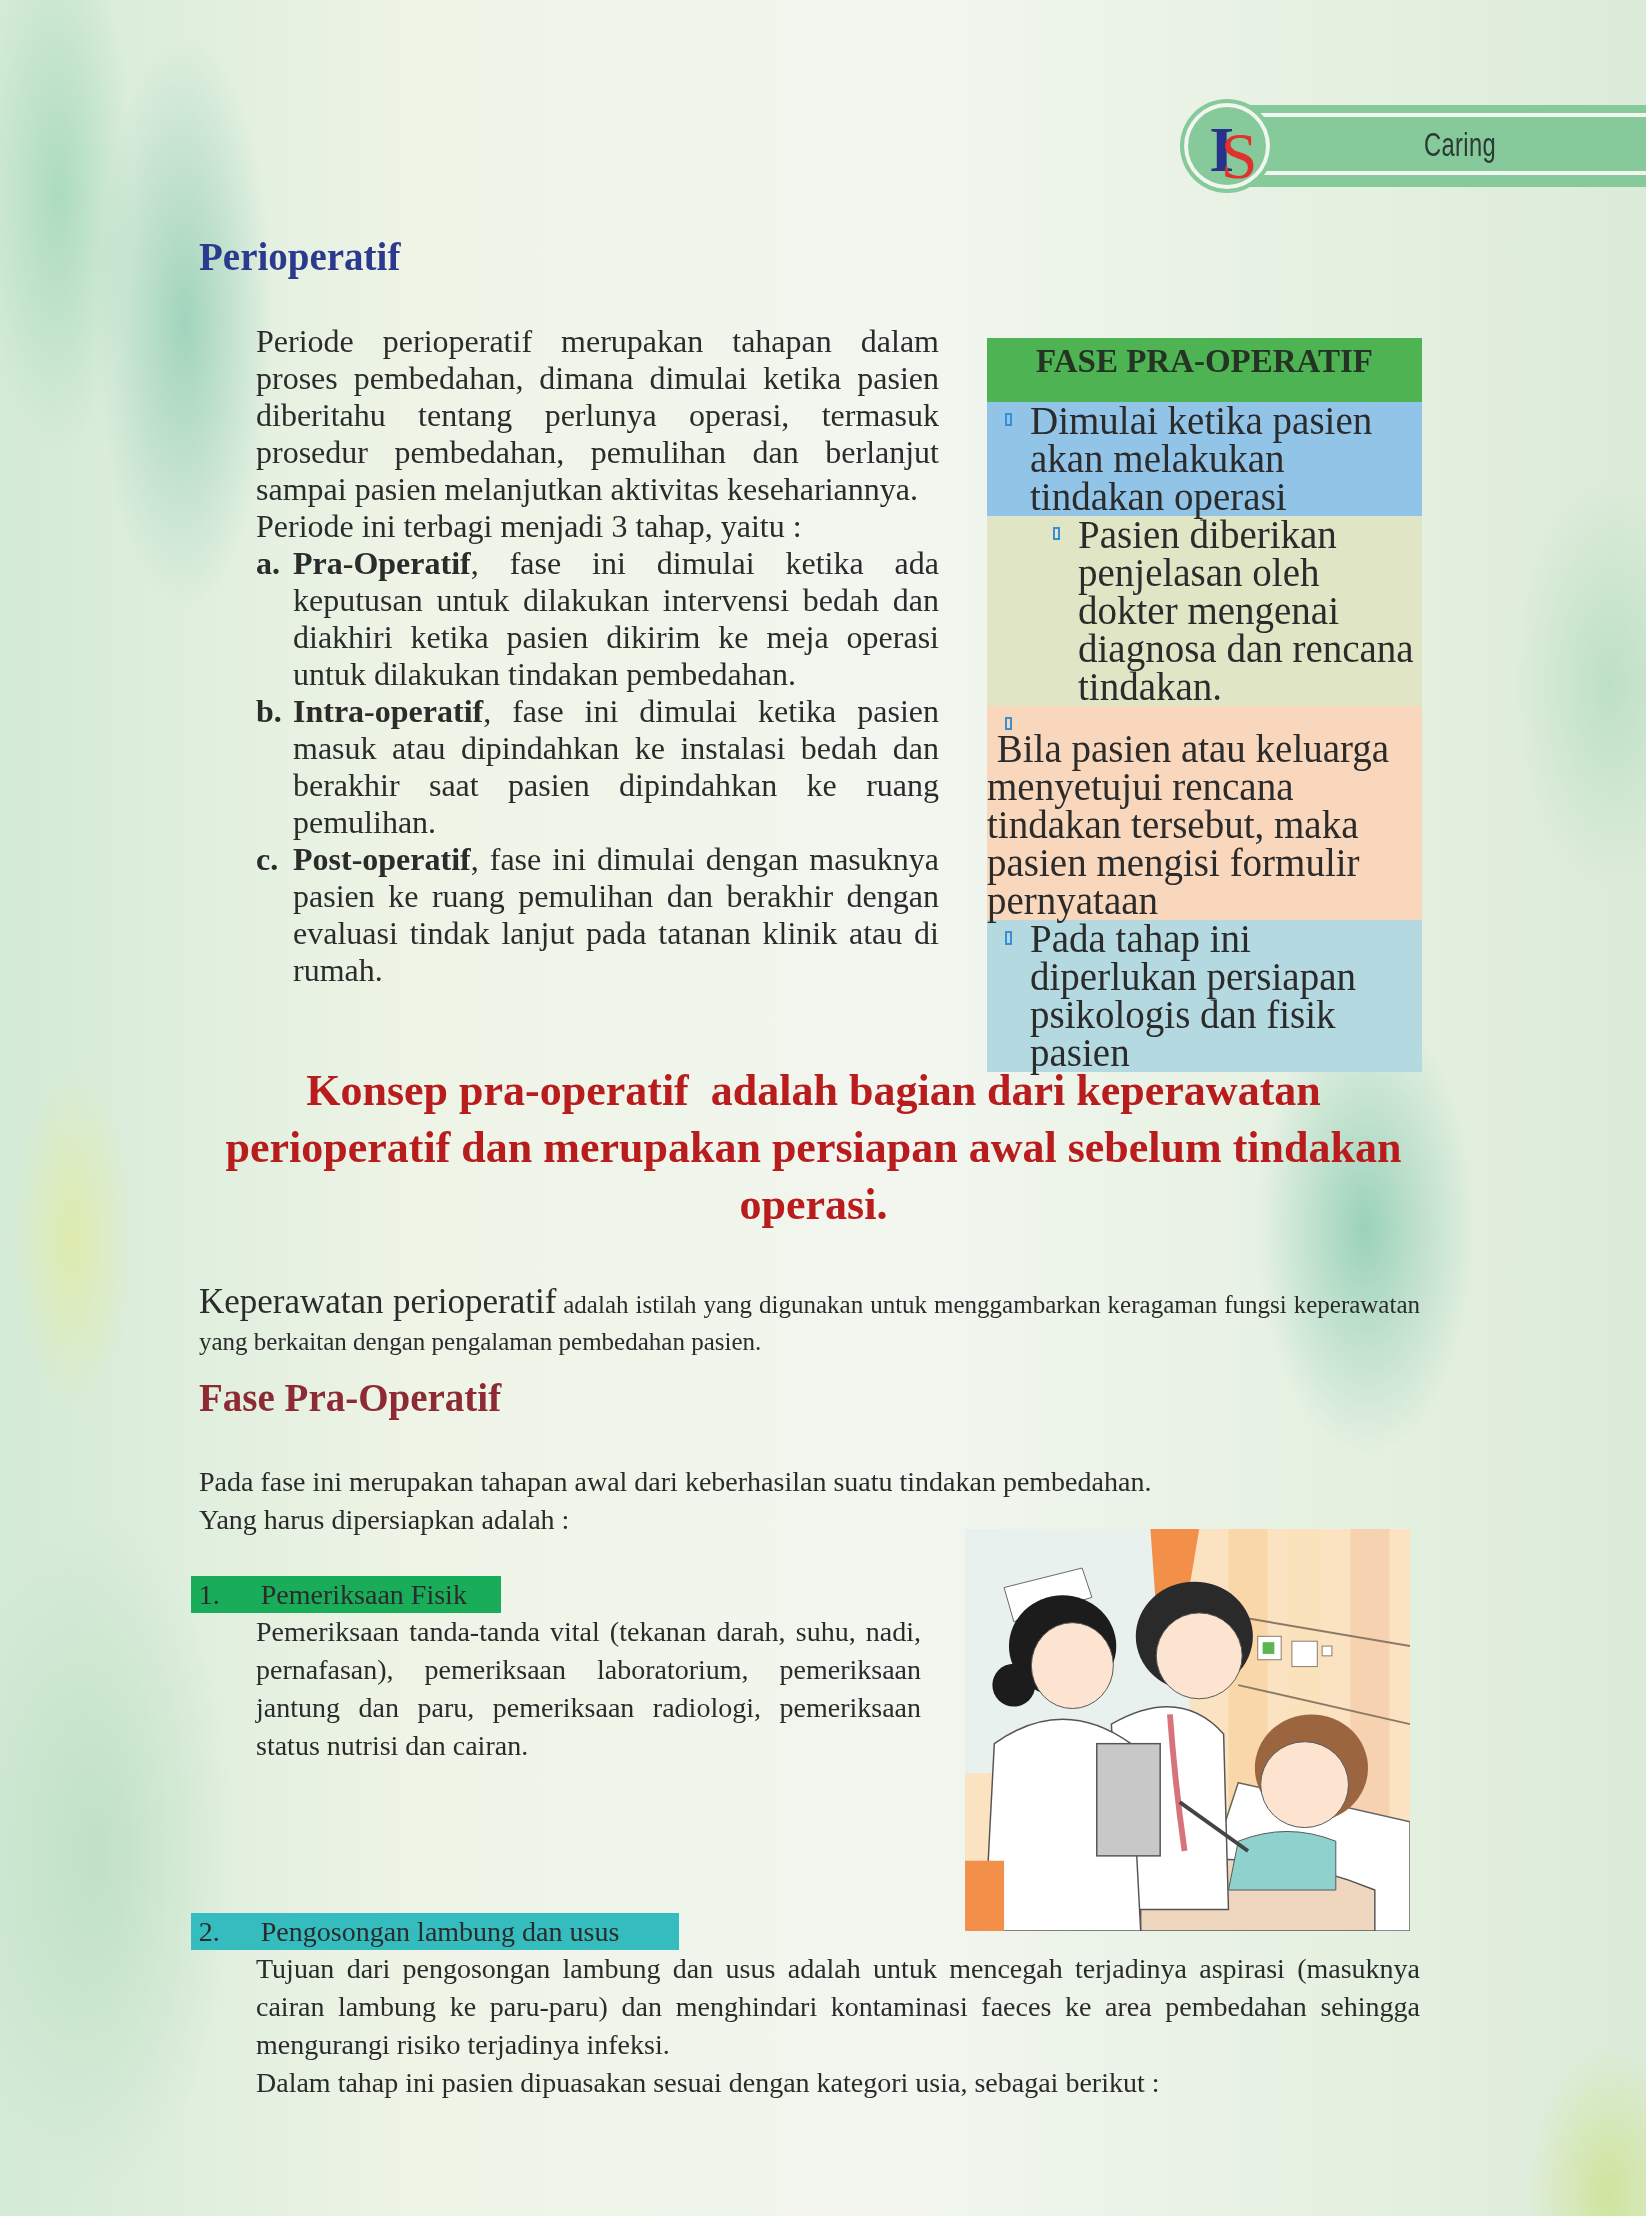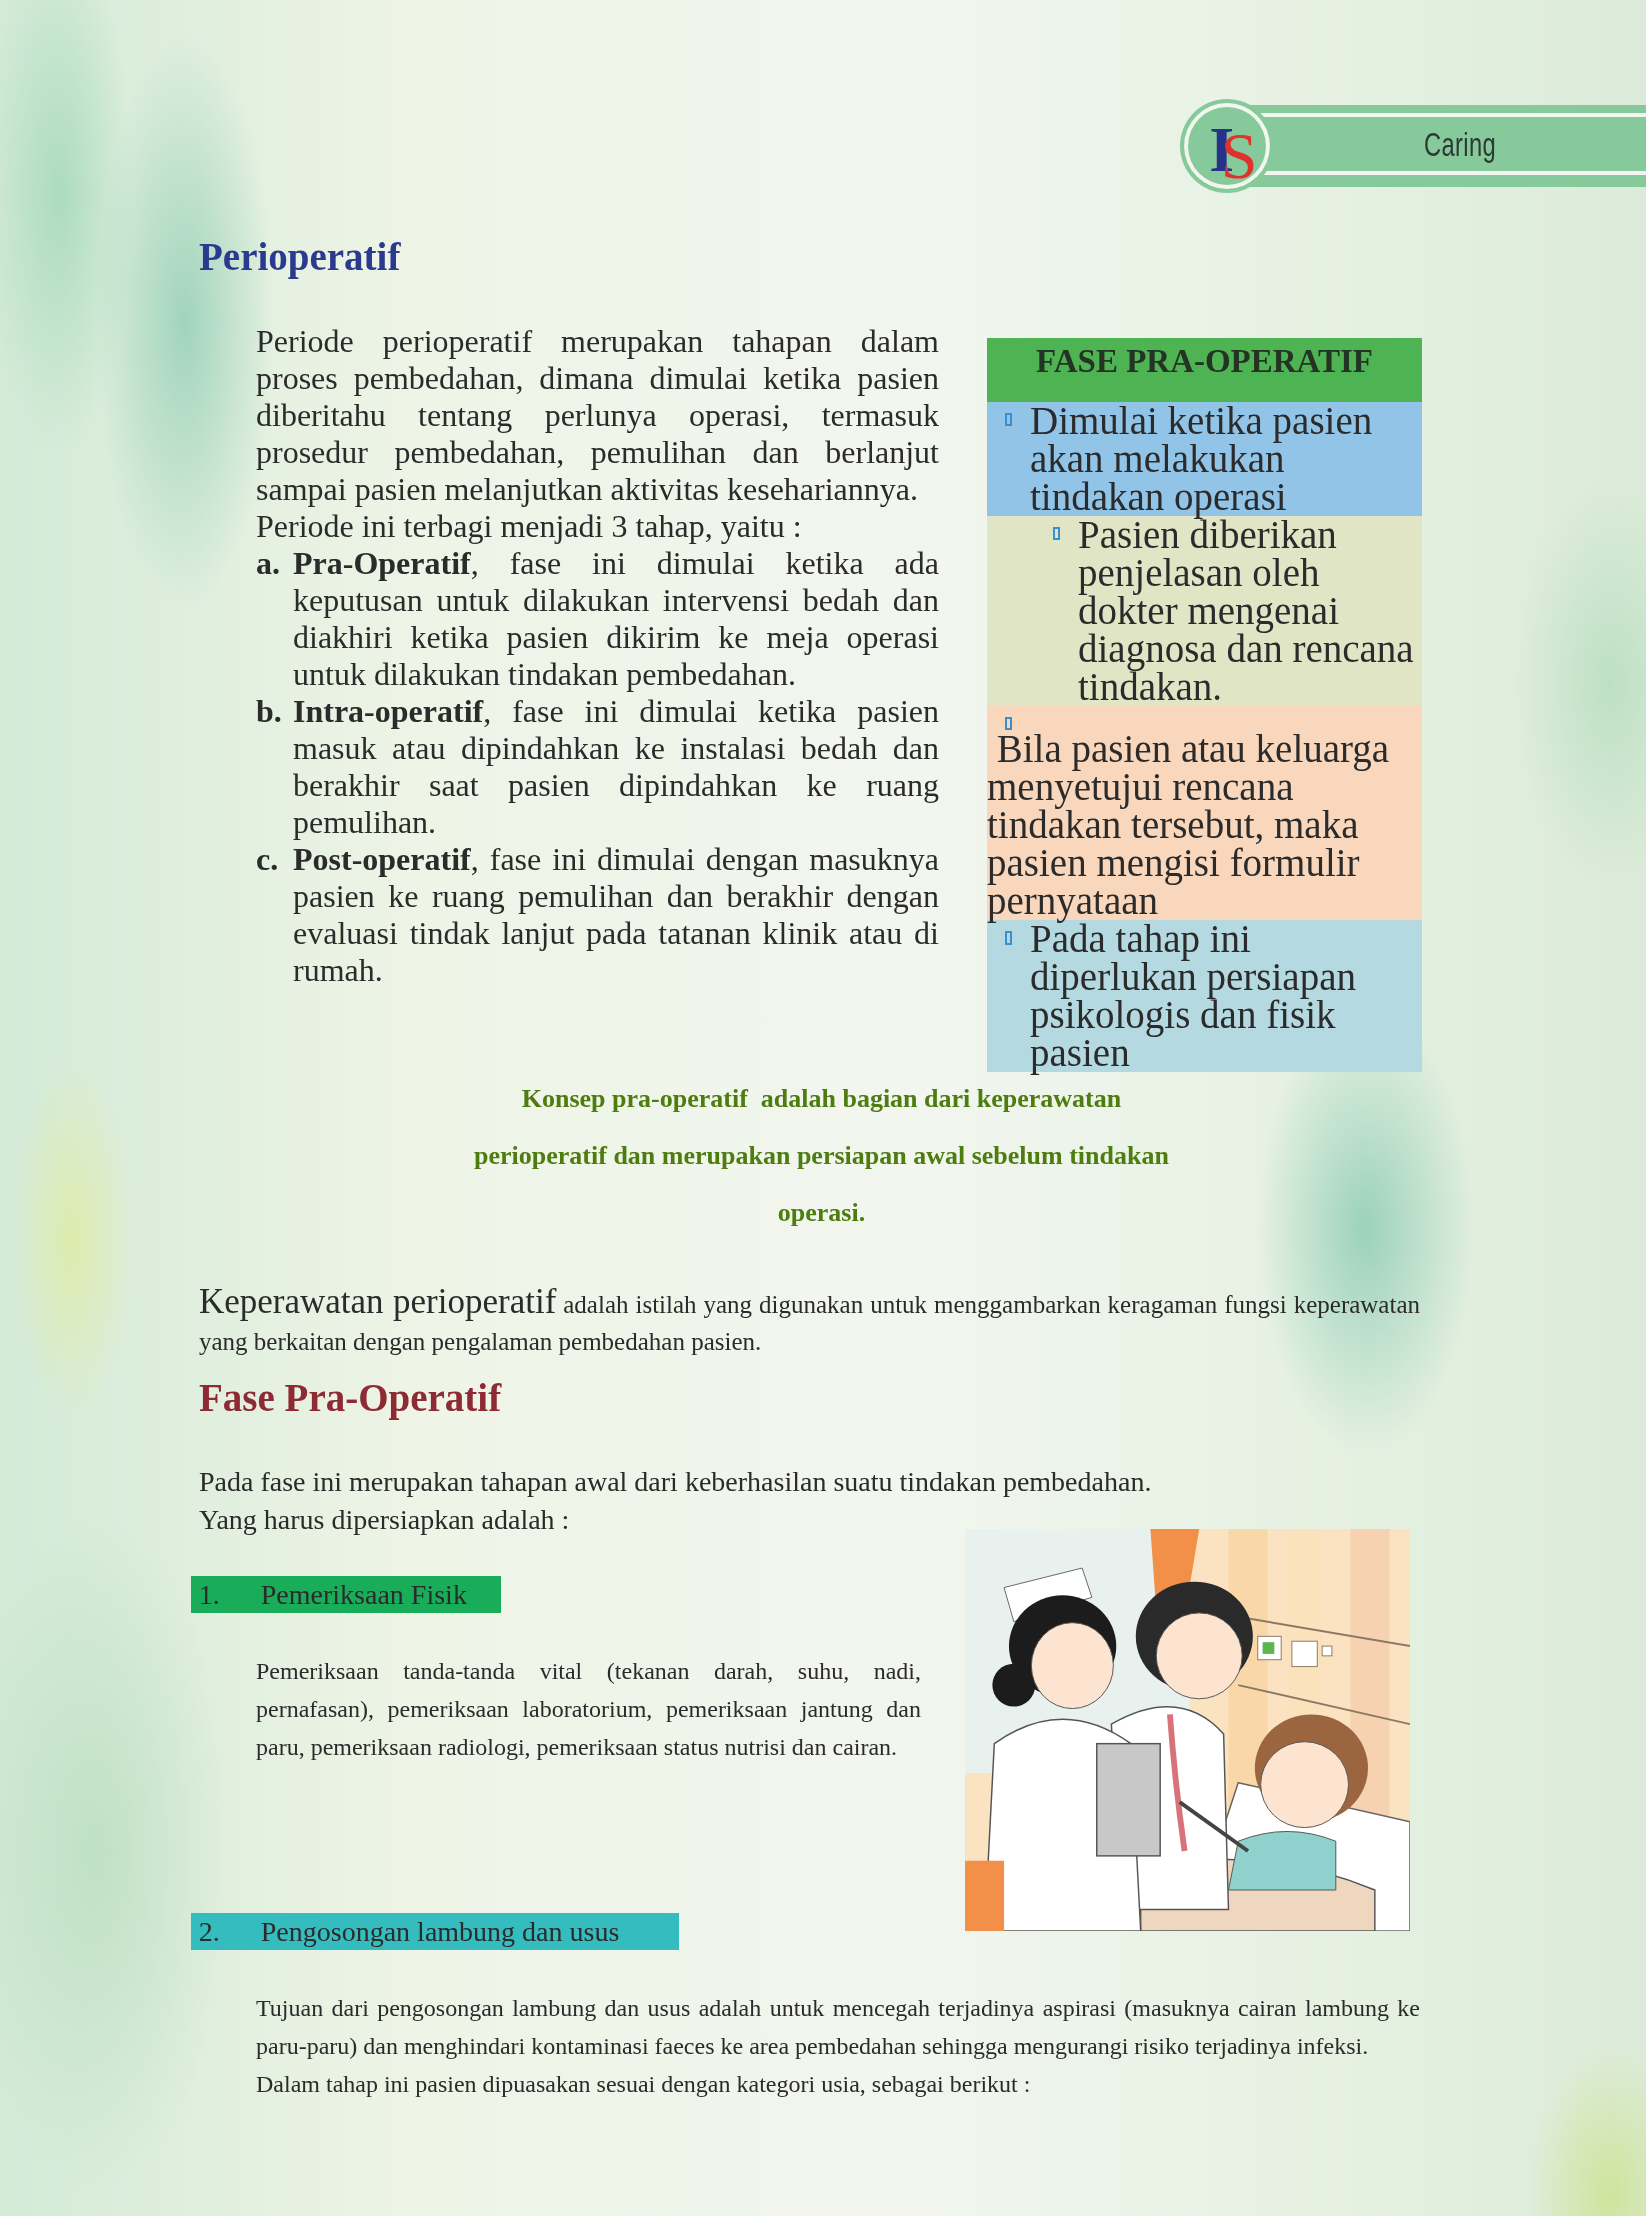--- a/index.html
+++ b/index.html
@@ -44,36 +44,36 @@
   .phase-head { background: #4eb353; height: 64px; text-align: center; font-size: 33px; font-weight: bold; color: #253325; line-height: 47px; }
   .phase-item { display: flex; font-size: 39px; line-height: 38px; color: #2b2b2b; padding-right: 3.9px; }
   .phase-item .bullet { width: 43px; flex-shrink: 0; display: flex; justify-content: center; padding-top: 10.7px; }
   .phase-item .bullet span { display: inline-block; width: 7.8px; height: 13.7px; border: 2px solid #3a8fd1; box-sizing: border-box; }
   .phase-item .t { flex: 1; }
   .c-blue { background: #92c4e8; }
   .c-olive { background: #e0e5c6; padding-left: 48px; }
   .c-peach { background: #f8d7bc; flex-direction: column; }
   .c-teal { background: #b5d9e0; }
 
-  .concept { position: absolute; left: 195px; top: 1058px; width: 1229px; text-align: center; font-size: 26px; font-weight: bold; line-height: 57px; color: #4d7c0f; margin: 12px; }
+  .concept { position: absolute; left: 195px; top: 1058px; width: 1229px; text-align: center; font-size: 44px; font-weight: bold; line-height: 57px; color: #b91c1c; margin: 4px; }
 
   .def { position: absolute; left: 199px; top: 1258px; width: 1221px; text-align: justify; font-size: 25px; line-height: 37px; }
   .def .big { font-size: 35px; }
 
   .section-title-red { position: absolute; left: 199px; top: 1375px; font-size: 39px; font-weight: bold; color: #8e2a34; margin: 0; }
 
   .lead { position: absolute; left: 199px; top: 1463px; width: 1170px; font-size: 28px; line-height: 38px; }
   .lead p { margin: 0; }
 
   .item-head { position: absolute; height: 37px; display: flex; align-items: center; font-size: 28px; color: #2b2b2b; }
   .item-head .num { width: 62px; padding-left: 7.8px; }
   .item-head.green { left: 191px; top: 1576px; width: 310px; background: #19ad5a; }
   .item-head.teal { left: 191px; top: 1913px; width: 488px; background: #35bcbe; }
 
-  .item-body { position: absolute; font-size: 24px; line-height: 38px; text-align: justify; margin-top: 39px; }
+  .item-body { position: absolute; font-size: 28px; line-height: 38px; text-align: justify; }
   .item-body p { margin: 0; }
   .item-body.one { left: 256px; top: 1613px; width: 665px; }
   .item-body.two { left: 256px; top: 1950px; width: 1164px; }
 
   
   .illustration { position: absolute; left: 965px; top: 1529px; width: 445px; height: 402px; overflow: hidden; background: #fde7c8; }
 </style>
 </head>
 <body>
 

